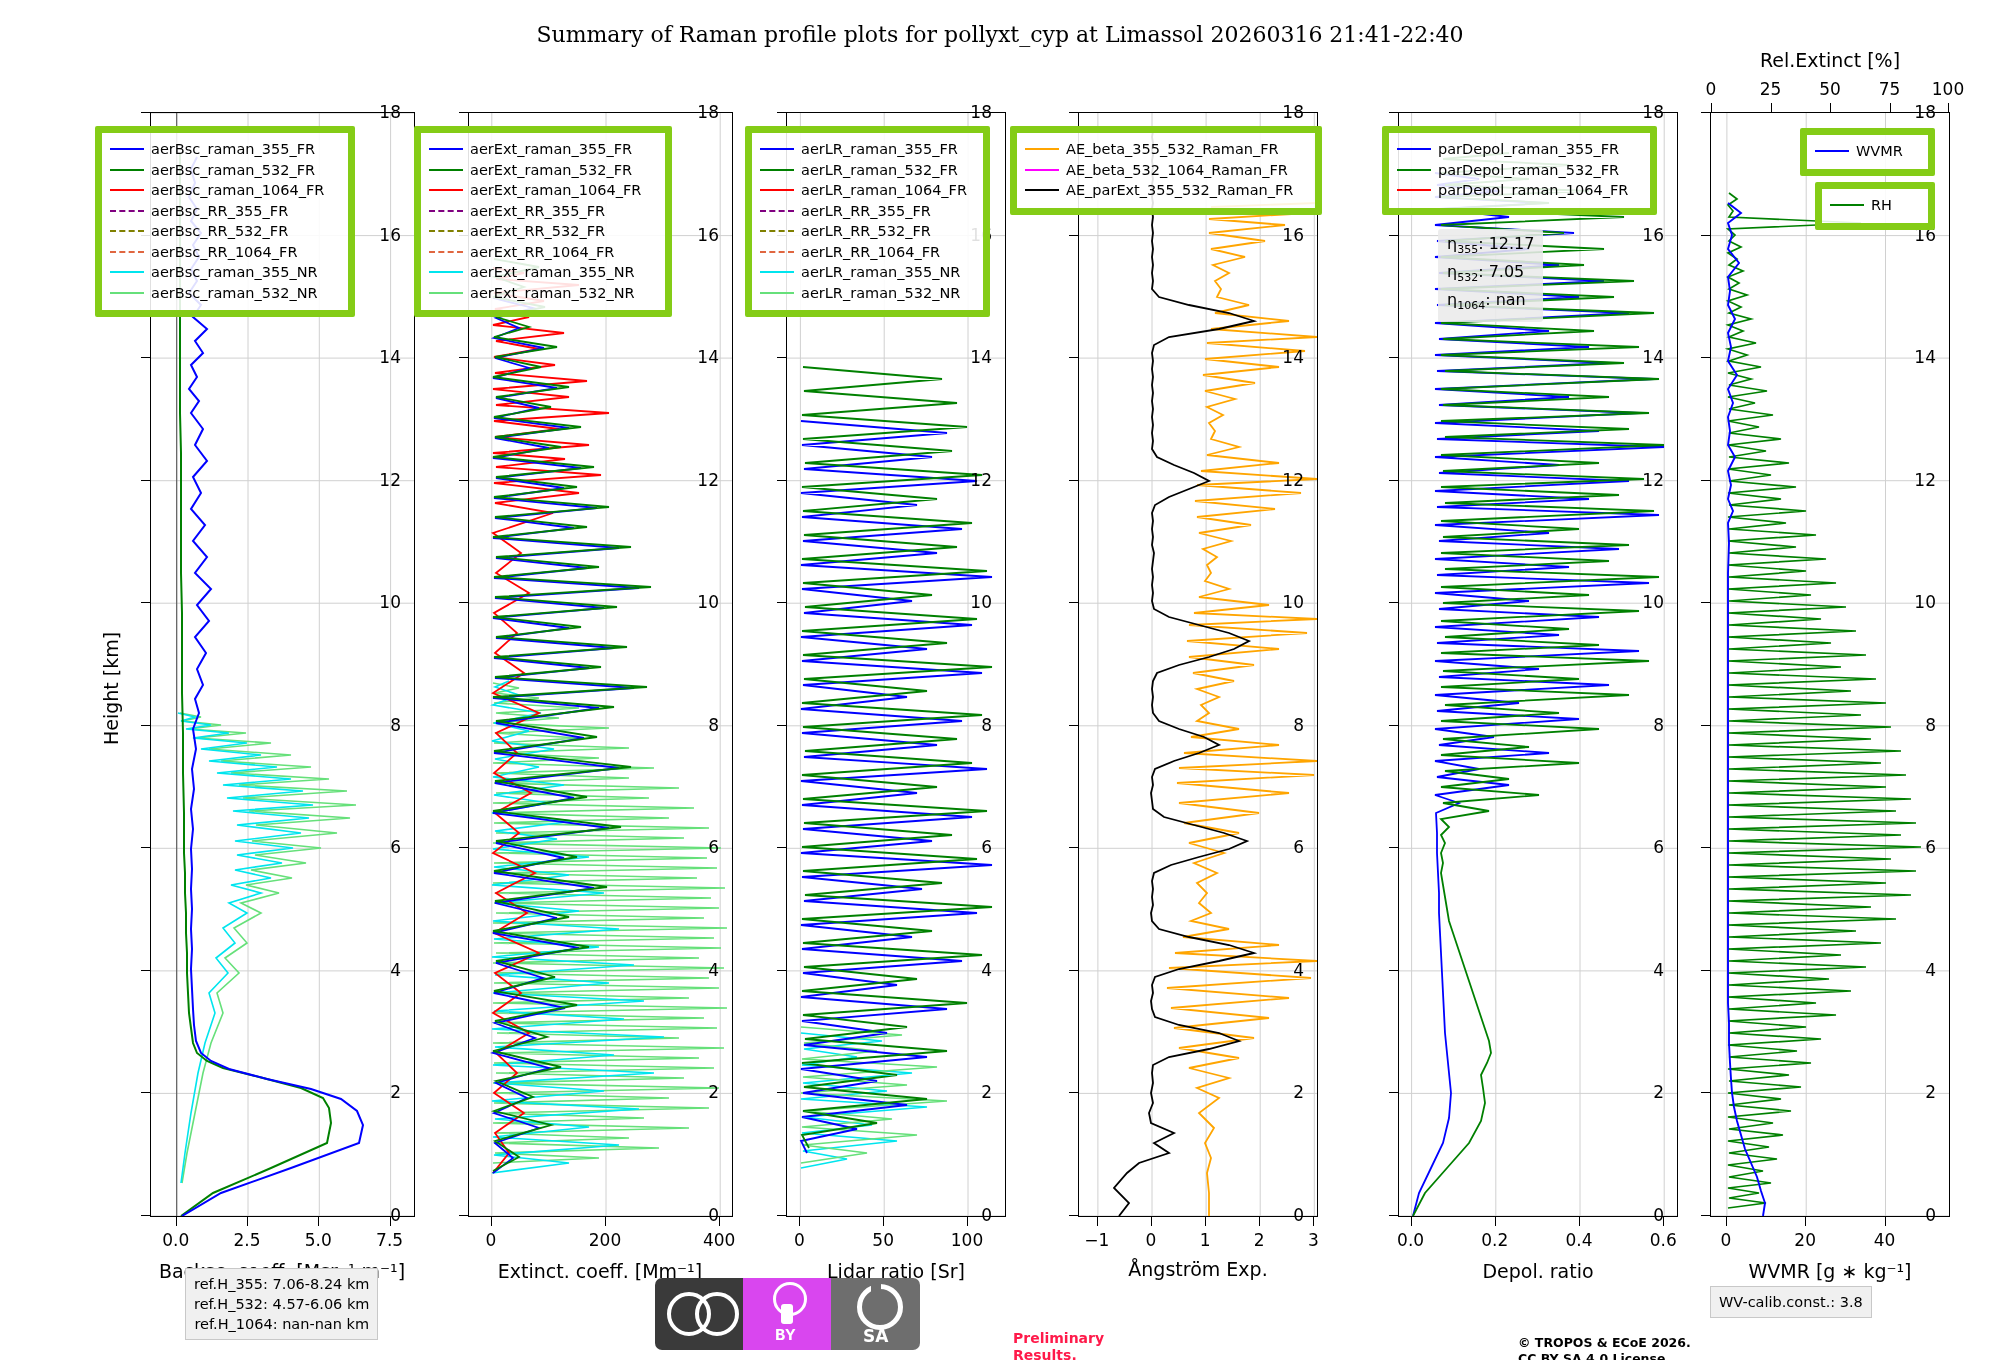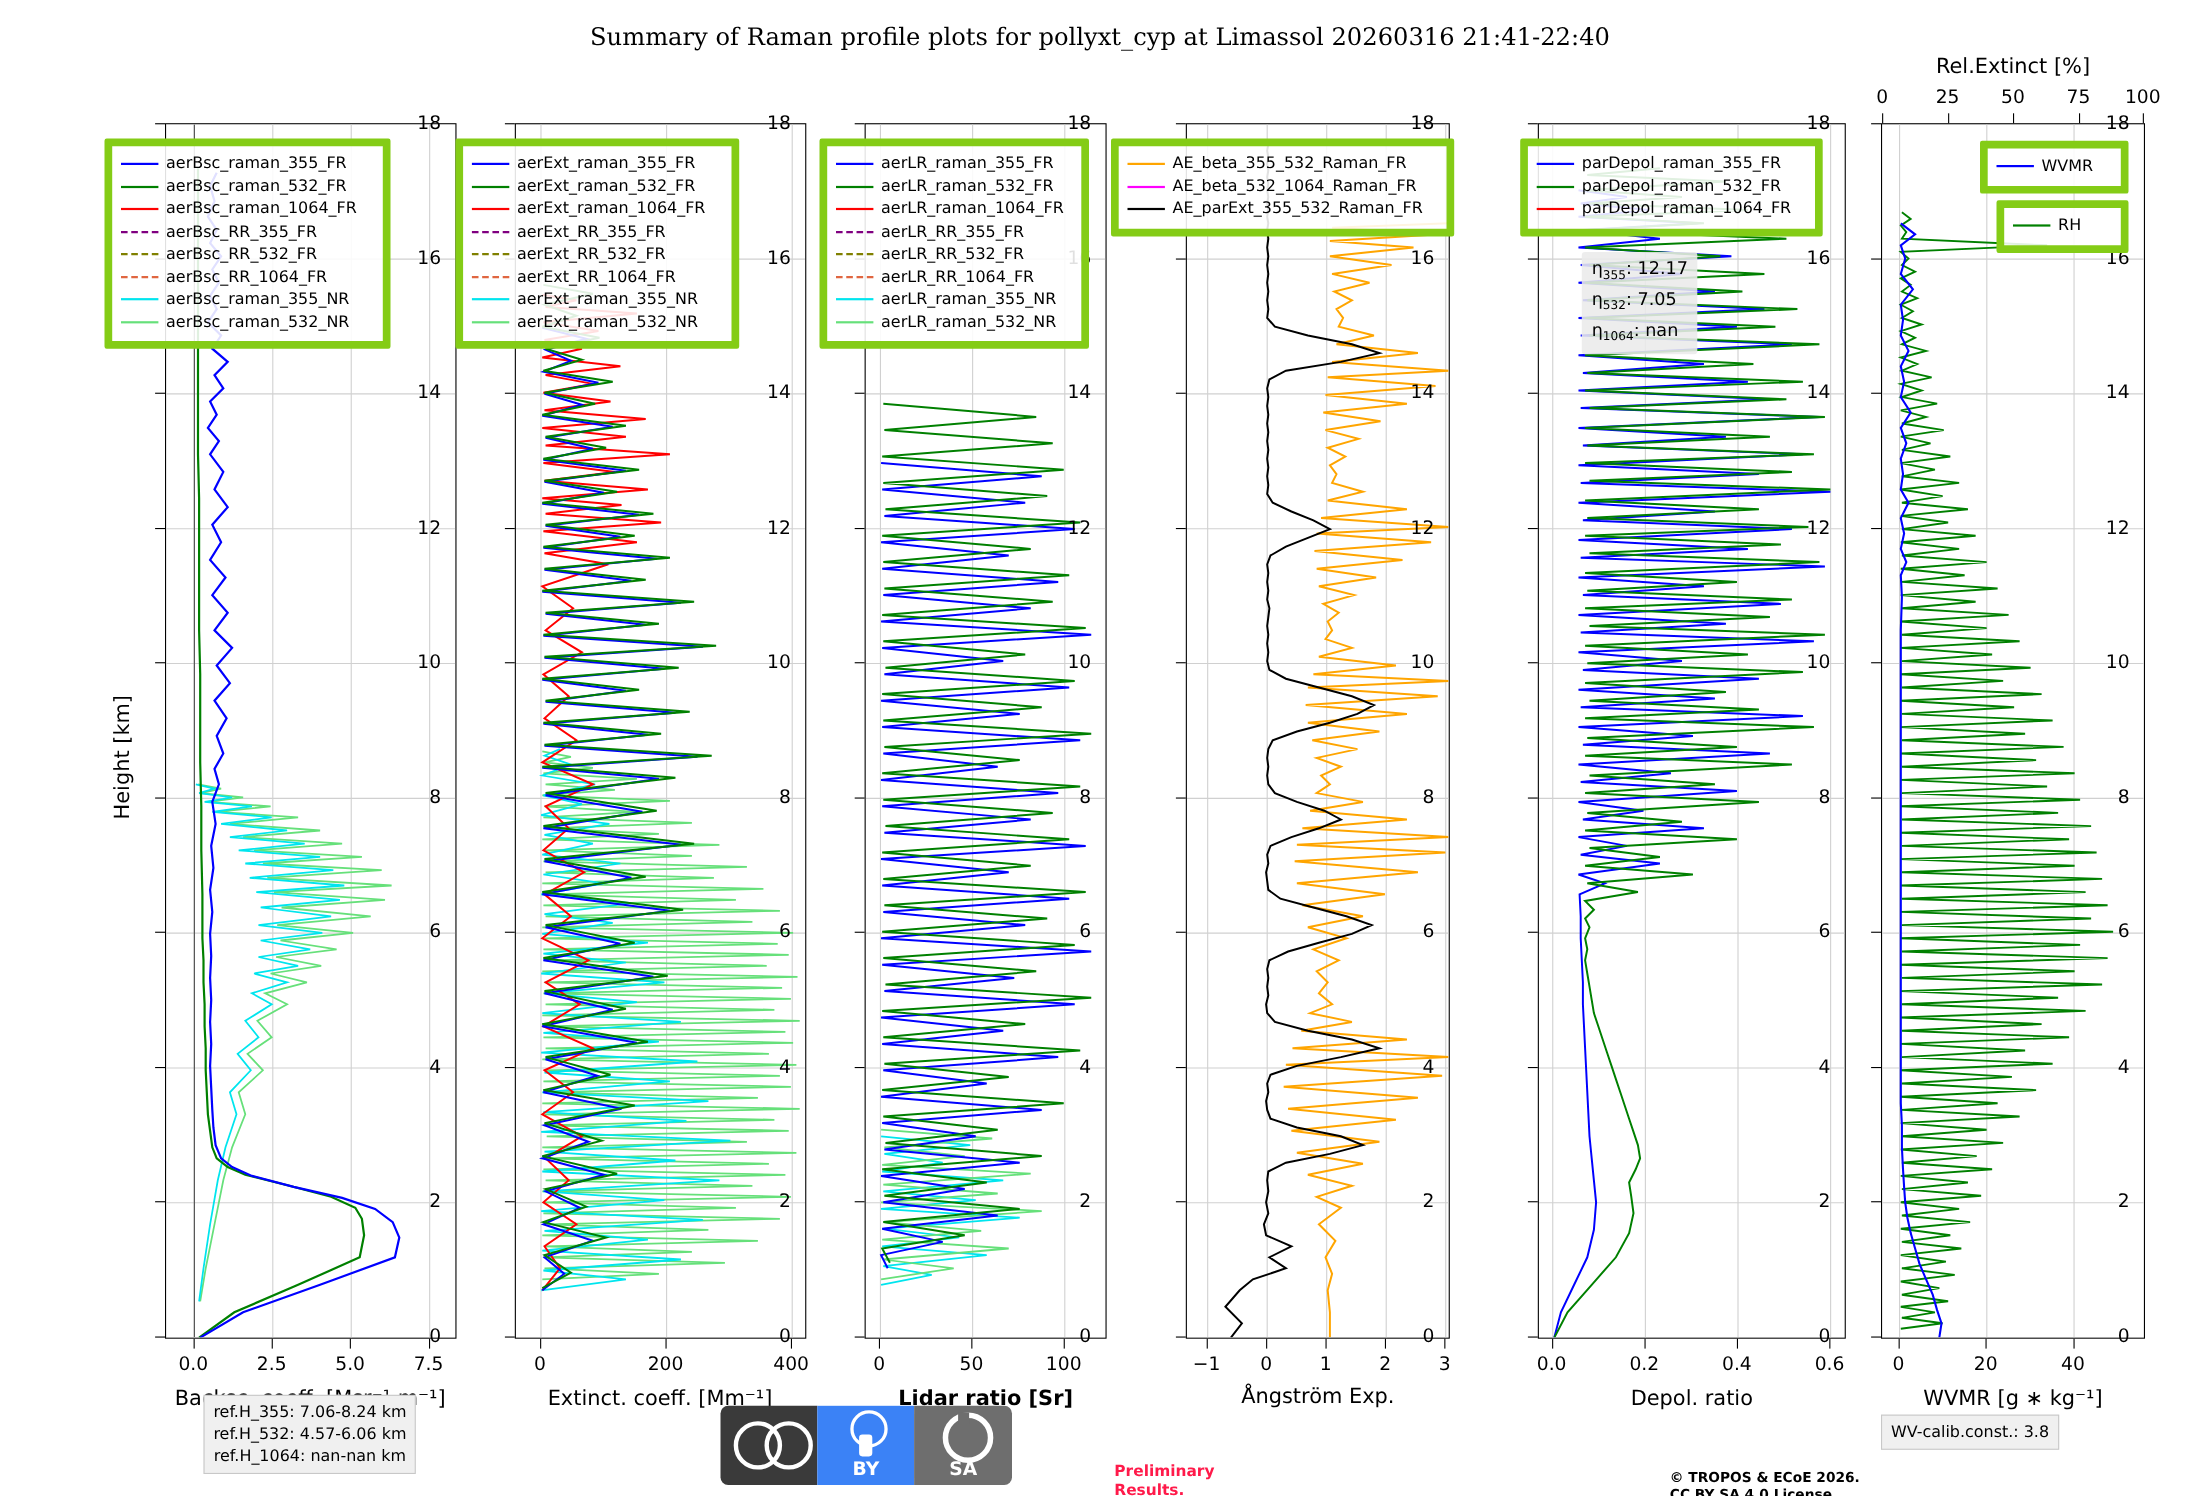--- a/index.html
+++ b/index.html
@@ -38,21 +38,21 @@
   }
   .anno sub{font-size:11px;}
   .footbox{
     position:absolute;background:#f0f0f0;border:1px solid #c8c8c8;
     font-size:14.5px;line-height:20px;padding:5px 8px;white-space:nowrap;text-align:center;
   }
   .prelim{position:absolute;font-size:14px;font-weight:bold;color:#ff1a4a;line-height:17px;}
   .credit{position:absolute;font-size:12.5px;font-weight:bold;line-height:16px;color:#000;}
   .cc{position:absolute;left:655px;top:1278px;width:265px;height:72px;}
   .cc .left{position:absolute;left:0;top:0;width:88px;height:72px;background:#3a3a3a;border-radius:7px 0 0 7px;}
-  .cc .mid{position:absolute;left:88px;top:0;width:88px;height:72px;background:#3b82f6;}
+  .cc .mid{position:absolute;left:88px;top:0;width:88px;height:72px;background:#d946ef;font-family:Liberation Mono, monospace;}
   .cc .right{position:absolute;left:176px;top:0;width:89px;height:72px;background:#6e6e6e;border-radius:0 7px 7px 0;}
   .cc .circ{position:absolute;border-radius:50%;border:4px solid #fff;}
   .cc .txt{position:absolute;color:#fff;font-weight:bold;font-size:17px;}
   svg{display:block;}
 </style>
 </head>
 <body>
 
 <div class="title">Summary of Raman profile plots for pollyxt_cyp at Limassol 20260316 21:41-22:40</div>
 
@@ -234,21 +234,21 @@
     <div class="ylab" style="top:0px;">18</div>
   </div>
   <div>
     <div class="tickB" style="left:13.4px;top:1105px;"></div>
       <div class="tickB" style="left:97.2px;top:1105px;"></div>
     <div class="tickB" style="left:181px;top:1105px;"></div>
     <div class="xlab" style="left:13.4px;top:1118px;">0</div>
     <div class="xlab" style="left:97.2px;top:1118px;">50</div>
     <div class="xlab" style="left:181px;top:1118px;">100</div>
   </div>
-  <div class="xtitle" style="left:110px;top:1148px;font-weight:bold;">Lidar ratio [Sr]</div>
+  <div class="xtitle" style="left:110px;top:1148px;">Lidar ratio [Sr]</div>
 </div>
 
 <div class="panel" style="left:1078px;width:240px;">
   <div class="plotbox" style="width:240px;height:1105px;">
     <svg width="238" height="1103" viewBox="0 0 238 1103">
       <g stroke="#d0d0d0" stroke-width="1">
         <line x1="18.9" y1="0" x2="18.9" y2="1103"></line>
           <line x1="73.0" y1="0" x2="73.0" y2="1103"></line>
         <line x1="127.1" y1="0" x2="127.1" y2="1103"></line>
           <line x1="181.2" y1="0" x2="181.2" y2="1103"></line>

